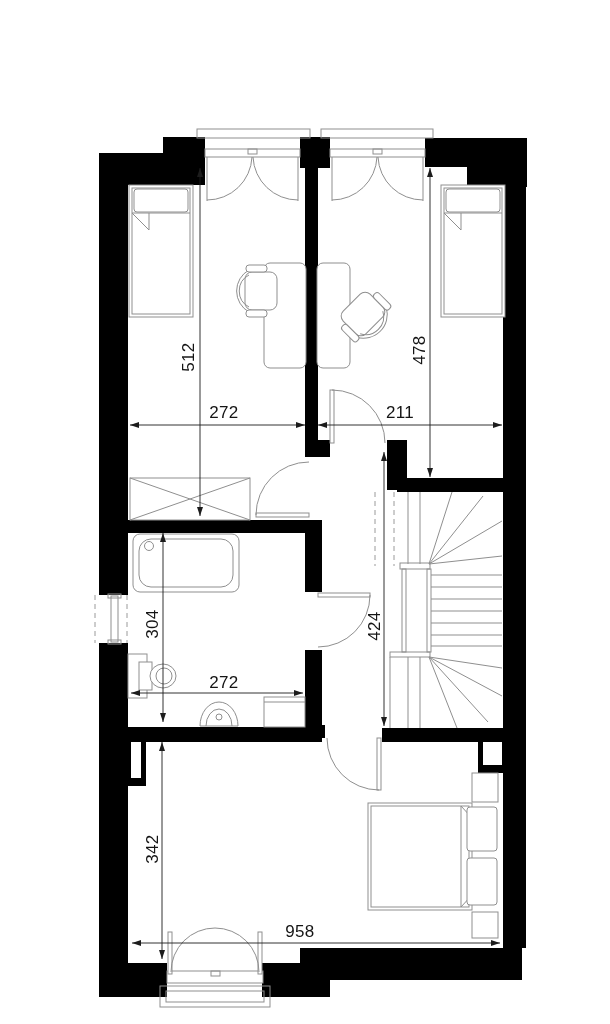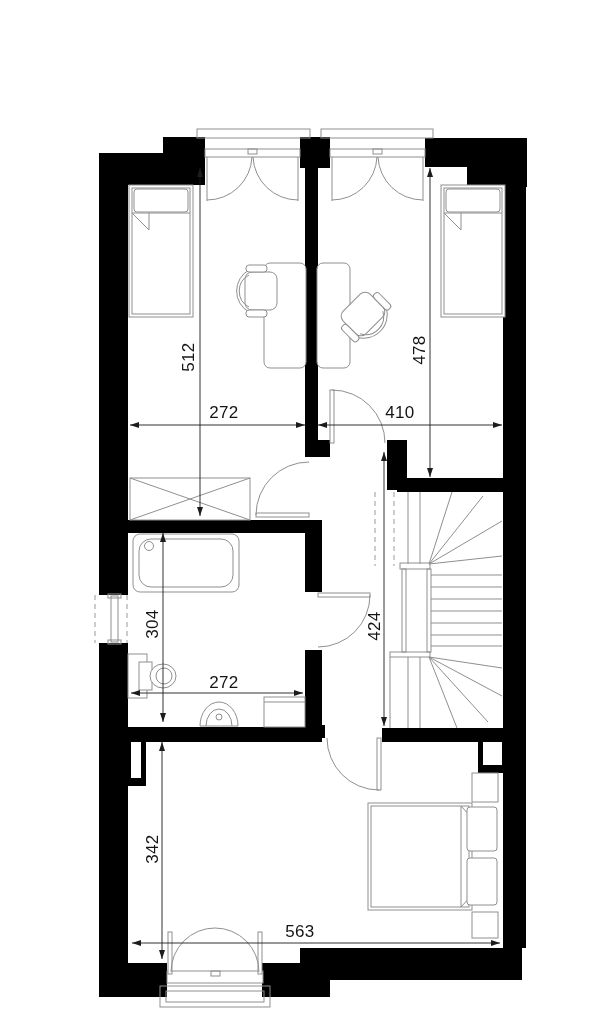--- a/index.html
+++ b/index.html
@@ -244,19 +244,19 @@
     <path class="dimarr" d="M162,742 l-3,9 l6,0 Z M162,959 l-3,-9 l6,0 Z"></path>
 
     <line class="dimln" x1="132" y1="943" x2="500" y2="943"></line>
     <path class="dimarr" d="M132,943 l9,-3 l0,6 Z M500,943 l-9,-3 l0,6 Z"></path>
   </g>
 </svg>
 
 <div class="dim-label rot" style="left:159px;top:347px;">512</div>
 <div class="dim-label rot" style="left:390px;top:340px;">478</div>
 <div class="dim-label" style="left:194px;top:403px;">272</div>
-<div class="dim-label" style="left:370px;top:403px;">410</div>
+<div class="dim-label" style="left:370px;top:403px;">211</div>
 <div class="dim-label rot" style="left:123px;top:614px;">304</div>
 <div class="dim-label" style="left:194px;top:673px;">272</div>
 <div class="dim-label rot" style="left:345px;top:616px;">424</div>
 <div class="dim-label rot" style="left:123px;top:839px;">342</div>
-<div class="dim-label" style="left:270px;top:922px;">563</div>
+<div class="dim-label" style="left:270px;top:922px;">958</div>
 </div>
 
 </body></html>

